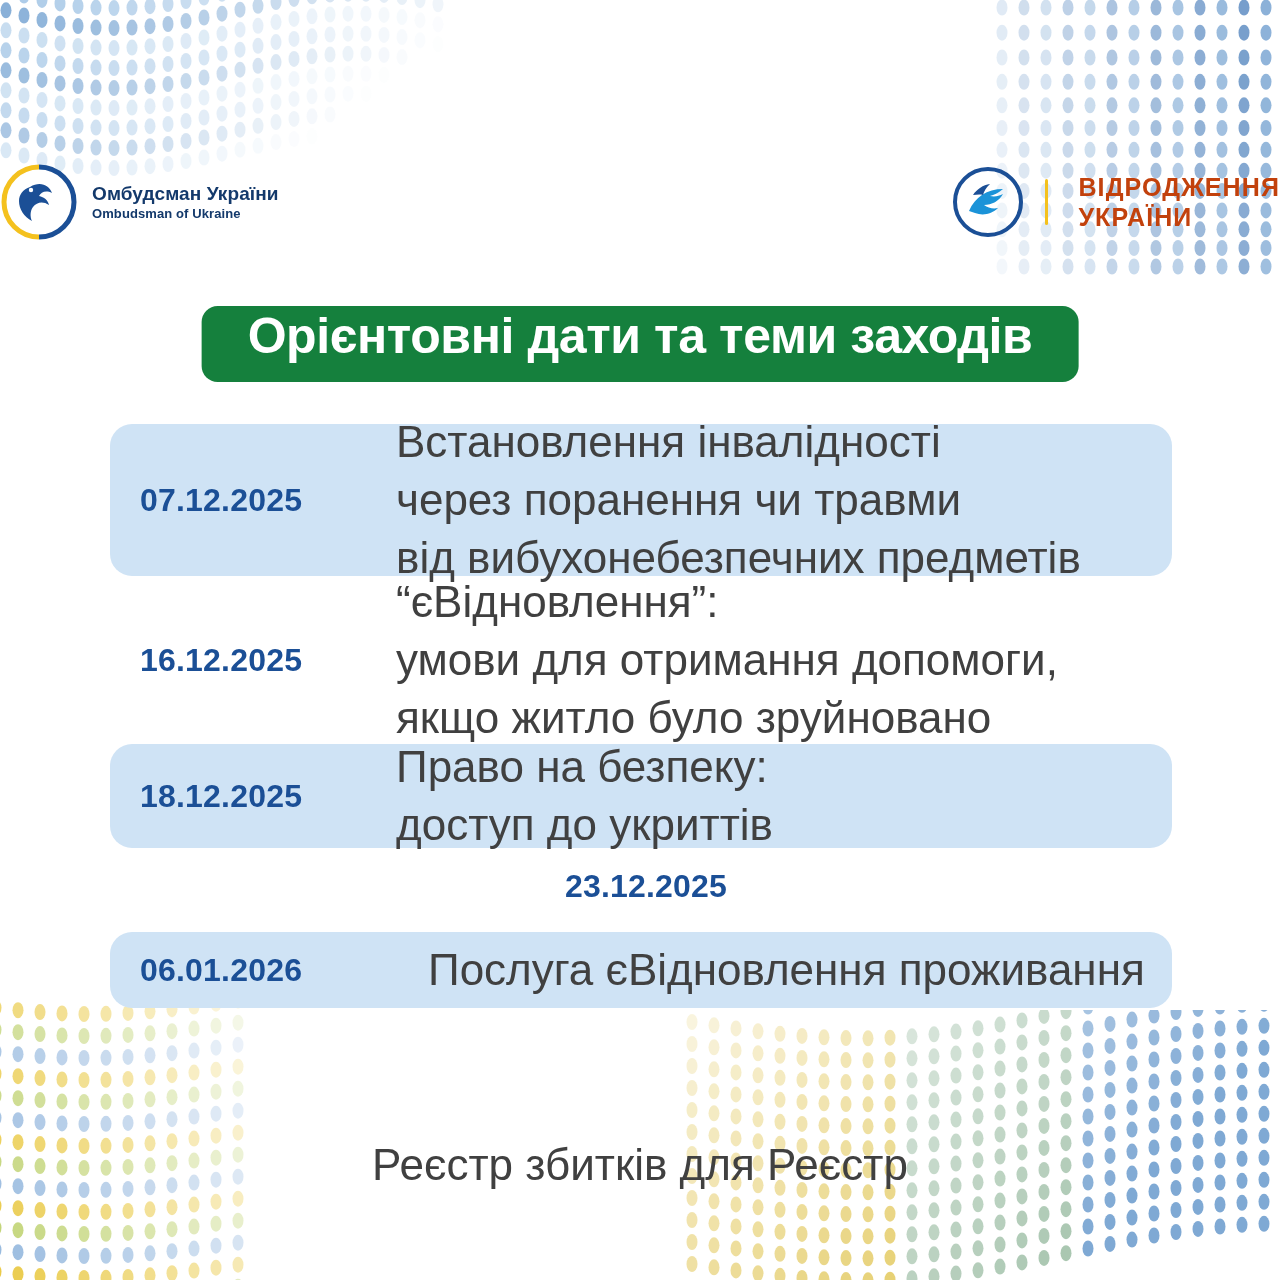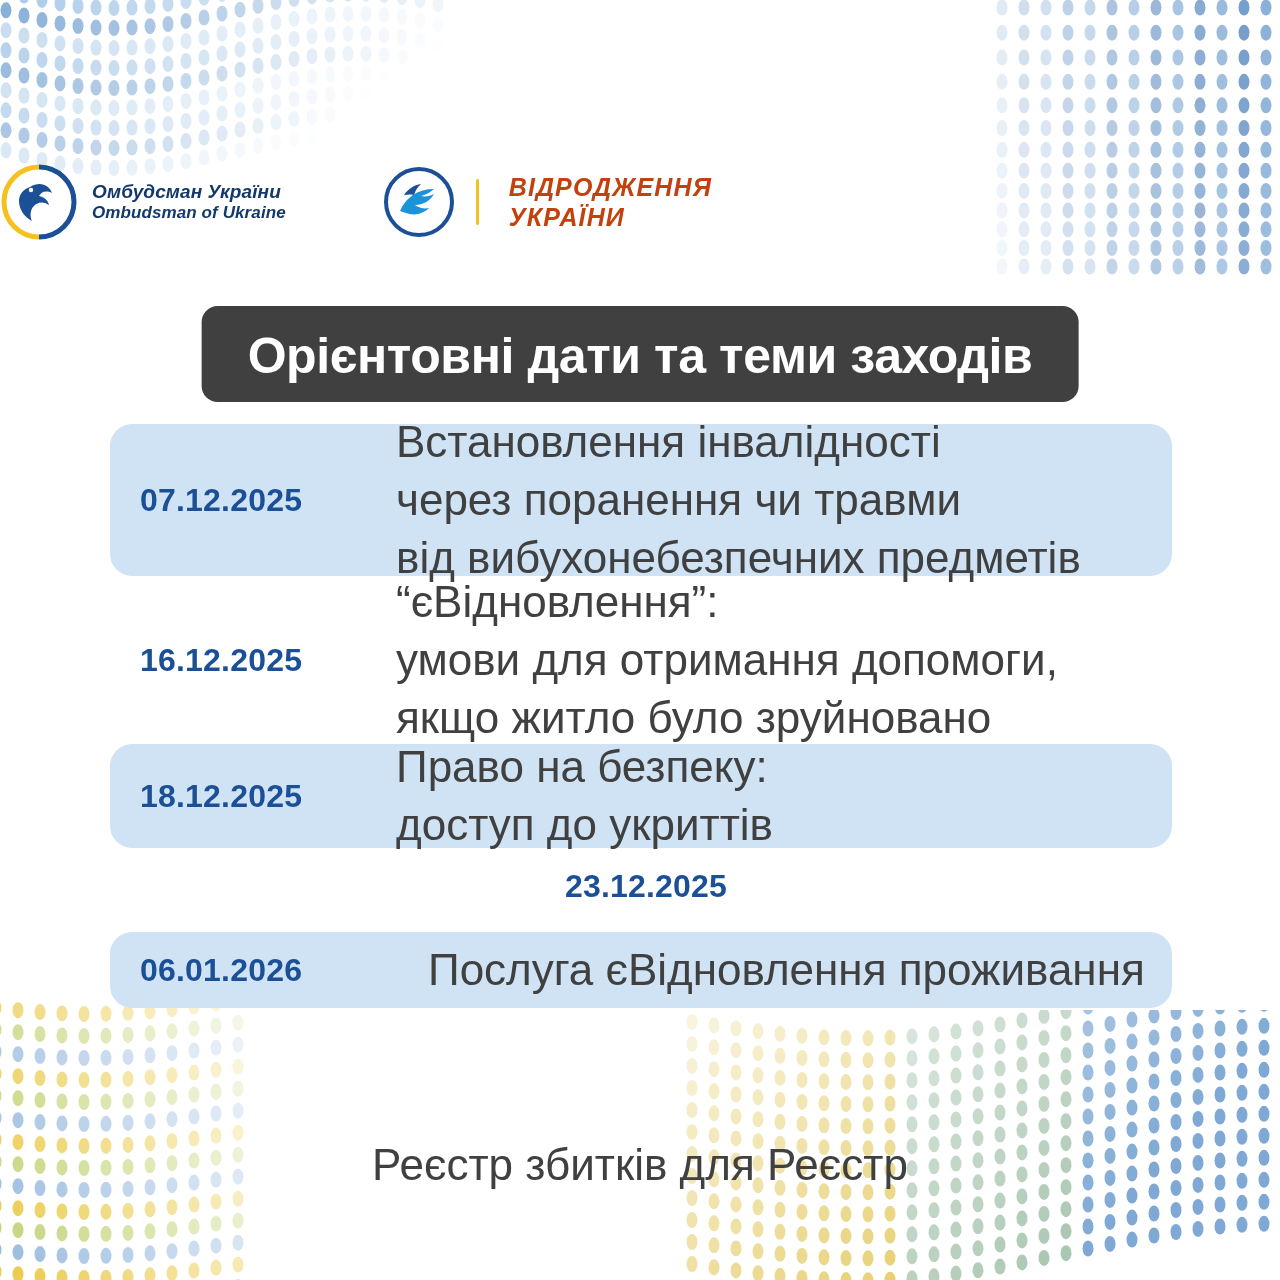--- a/index.html
+++ b/index.html
@@ -34,24 +34,23 @@
     box-sizing: border-box;
   }
 
   
   .logo-row {
     position: absolute;
     top: 163px;
     left: 0;
     width: 100%;
     display: flex;
-    justify-content: flex-start;
+    justify-content: space-between;
     align-items: center;
     gap: 96px;
-    font-style: italic;
   }
   .logo {
     display: flex;
     align-items: center;
     gap: 14px;
   }
   .logo-mark {
     flex: 0 0 auto;
     display: block;
   }
@@ -61,21 +60,21 @@
     justify-content: center;
   }
   .logo-text .l1 {
     font-size: 19px;
     font-weight: bold;
     color: #13396b;
     line-height: 1.18;
     letter-spacing: .1px;
   }
   .logo-text .l2 {
-    font-size: 17px;
+    font-size: 13px;
     font-weight: bold;
     color: #13396b;
     line-height: 1.18;
     letter-spacing: .1px;
   }
   .logo-sep {
     width: 3px;
     height: 46px;
     background: #f4c11e;
     margin: 0 16px 0 6px;
@@ -89,23 +88,23 @@
     letter-spacing: 1.1px;
     line-height: 1.22;
   }
 
   
   .title-banner {
     position: absolute;
     top: 306px;
     left: 50%;
     transform: translateX(-50%);
-    background: #404040;
+    background: #15803d;
     border-radius: 16px;
-    padding: 22px 46px 18px 46px;
+    padding: 2px 46px 18px 46px;
     box-sizing: border-box;
   }
   .title-banner h1 {
     margin: 0;
     color: #ffffff;
     font-size: 50px;
     font-weight: bold;
     letter-spacing: -0.4px;
     white-space: nowrap;
     line-height: 1.12;

